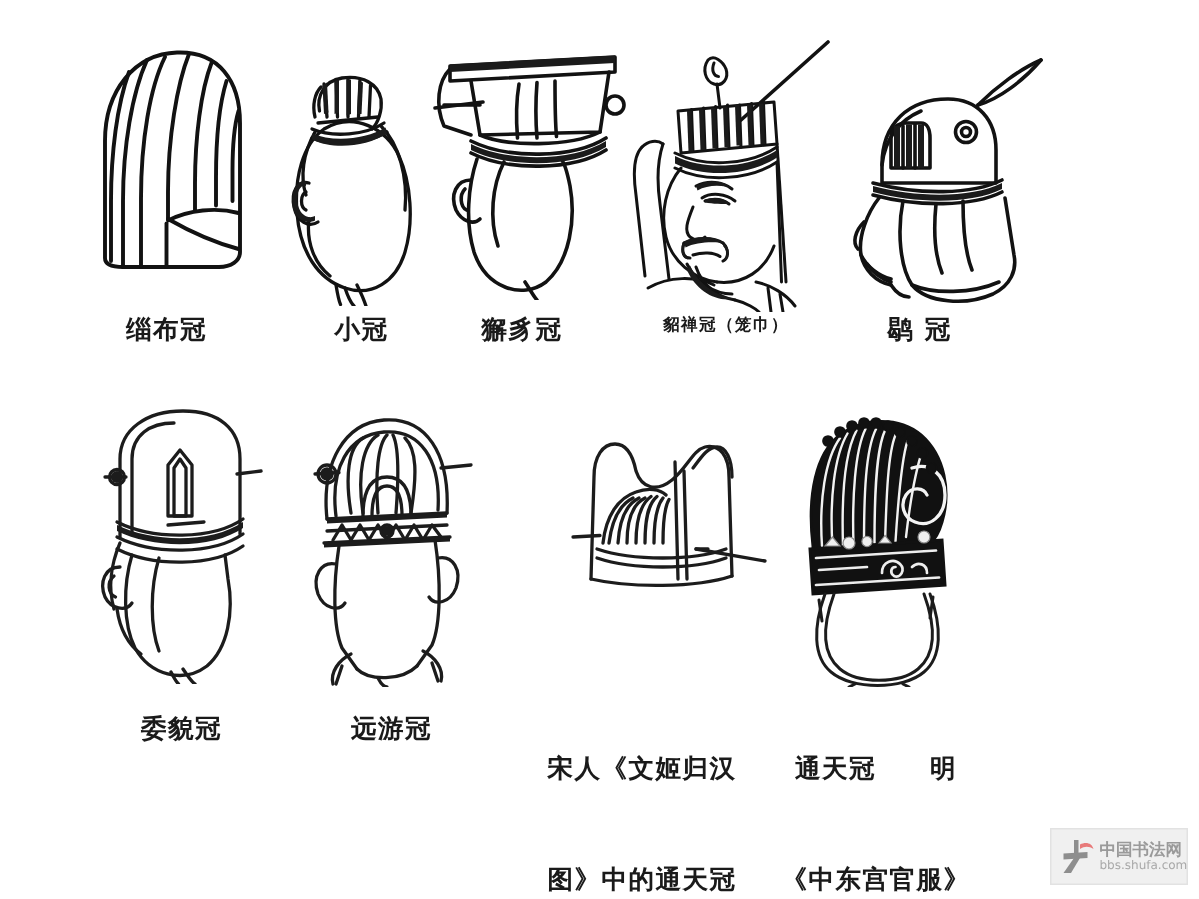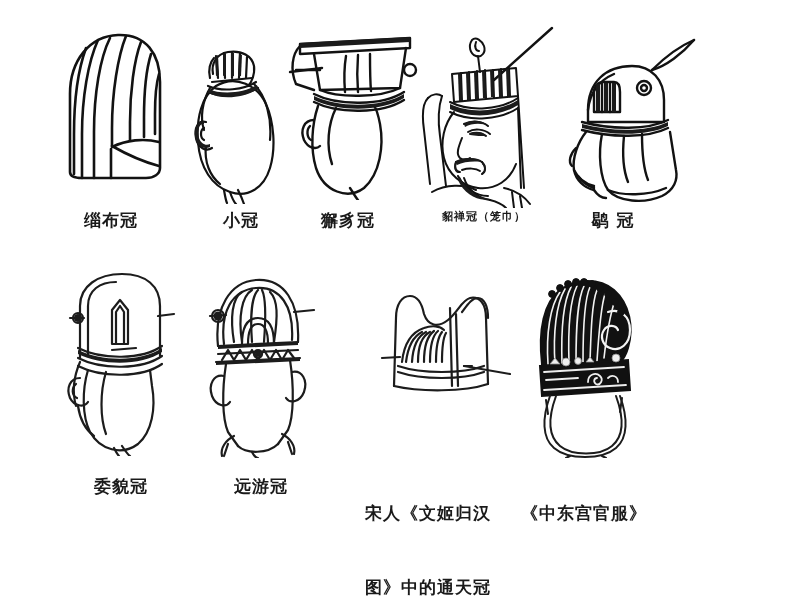--- a/index.html
+++ b/index.html
@@ -476,17 +476,32 @@
         <path d="M34 124 C26 146 26 166 38 176 C52 188 86 188 100 176 C112 166 112 146 104 124"></path>
         <path d="M40 124 C32 146 32 164 44 174 C56 184 84 184 96 174 C108 164 108 146 100 124"></path>
         <path d="M30 128 L32 142"></path>
         <path d="M106 126 L104 140"></path>
         <path d="M54 184 L50 186"></path>
         <path d="M86 184 L90 186"></path>
       </g>
     </svg>
   </div>
   <div class="label multi" style="left:504px; top:452px; width:160px;">
+    <div>通天冠　　明</div>
     <div>《中东宫官服》</div>
   </div>
 
+  <div class="watermark">
+    <div class="wm-mark">
+      <svg width="26" height="28" viewBox="0 0 26 28">
+        <path d="M11 3 L14 3 L14 12 L11 12 Z" fill="#8e8e8e"></path>
+        <path d="M4 12 L20 11 L20 15 L4 16 Z" fill="#8e8e8e"></path>
+        <path d="M11 15 L15 15 L9 25 L4 25 Z" fill="#8e8e8e"></path>
+        <path d="M15 6 C19 4 23 5 24 9 C21 7 18 7 15 9 Z" fill="#e87a7a"></path>
+      </svg>
+    </div>
+    <div class="wm-text">
+      <div class="wm-cn">中国书法网</div>
+      <div class="wm-url">bbs.shufa.com</div>
+    </div>
+  </div>
 
 </div>
 
 </body></html>

